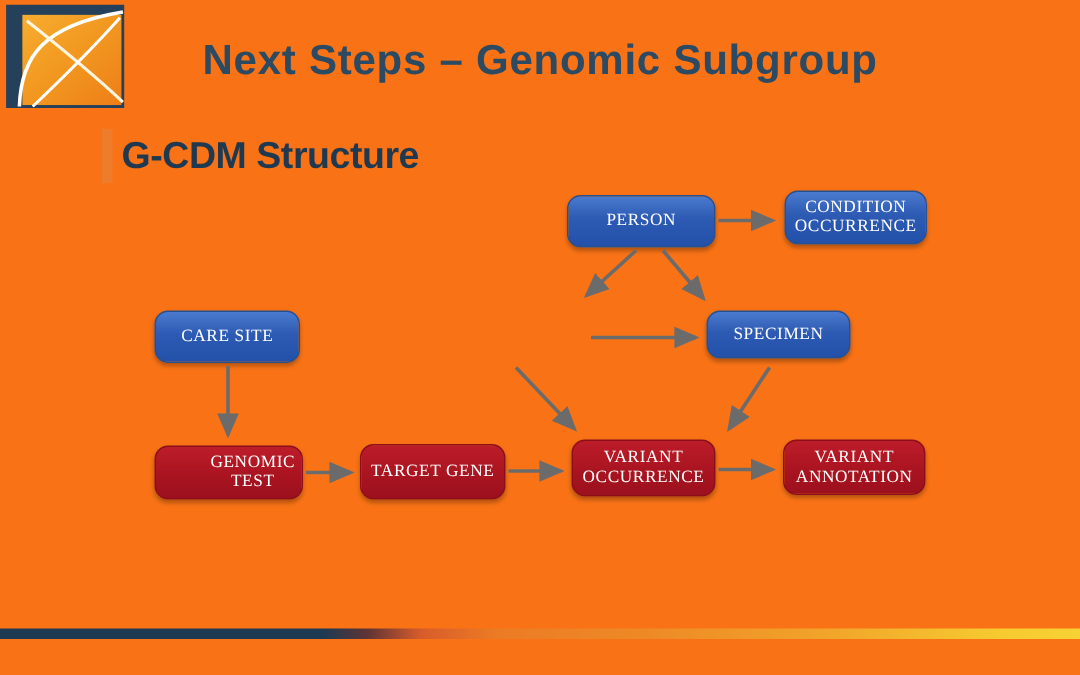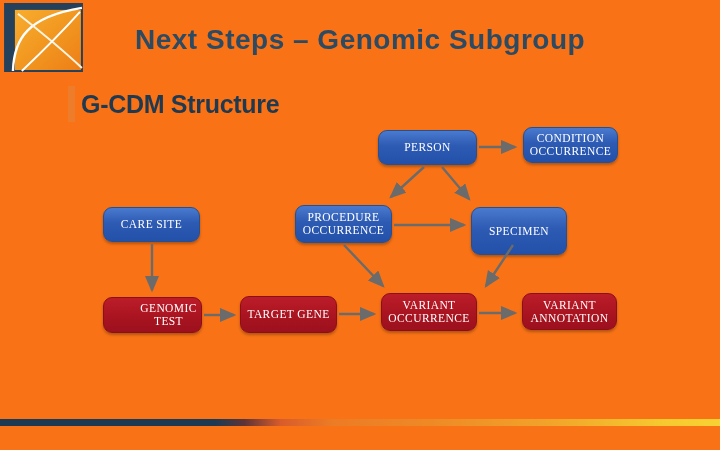--- a/index.html
+++ b/index.html
@@ -77,21 +77,21 @@
     border: 1px solid #27508f;
   }
   .node.red {
     background: linear-gradient(180deg, #bc1d29 0%, #a91420 55%, #9c101e 100%);
     border: 1px solid #8c0e1a;
   }
   .n-person     { left: 378px; top: 130px; width: 99px; height: 35px; }
   .n-condition  { left: 523px; top: 127px; width: 95px; height: 36px; }
   .n-caresite   { left: 103px; top: 207px; width: 97px; height: 35px; }
   .n-procedure  { left: 295px; top: 205px; width: 97px; height: 38px; }
-  .n-specimen   { left: 471px; top: 207px; width: 96px; height: 48px; }
+  .n-specimen   { left: 471px; top: 207px; width: 96px; height: 32px; }
   .n-genomic    { left: 103px; top: 297px; width: 99px; height: 36px; padding-left: 36px; }
   .n-target     { left: 240px; top: 296px; width: 97px; height: 37px; }
   .n-variantocc { left: 381px; top: 293px; width: 96px; height: 38px; }
   .n-variantann { left: 522px; top: 293px; width: 95px; height: 37px; }
 
   .arrows {
     position: absolute;
     left: 0; top: 0;
     width: 720px; height: 450px;
     pointer-events: none;
@@ -153,23 +153,20 @@
   </div>
 
   <div class="node blue n-person">
     <span>PERSON</span>
   </div>
   <div class="node blue n-condition">
     <span>CONDITION OCCURRENCE</span>
   </div>
   <div class="node blue n-caresite">
     <span>CARE SITE</span>
-  </div>
-  <div class="node blue n-procedure">
-    <span>PROCEDURE OCCURRENCE</span>
   </div>
   <div class="node blue n-specimen">
     <span>SPECIMEN</span>
   </div>
   <div class="node red n-genomic">
     <span>GENOMIC TEST</span>
   </div>
   <div class="node red n-target">
     <span>TARGET GENE</span>
   </div>

